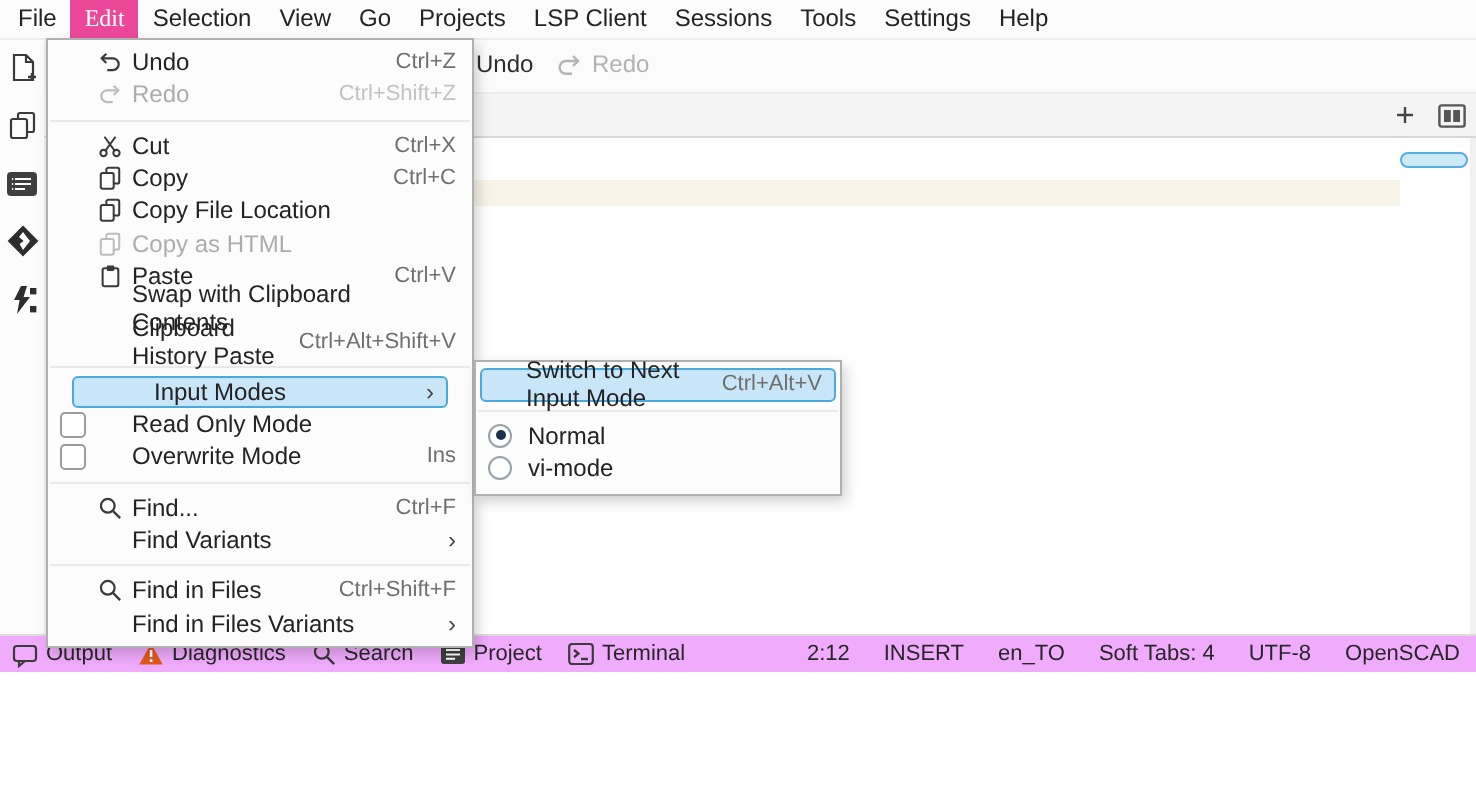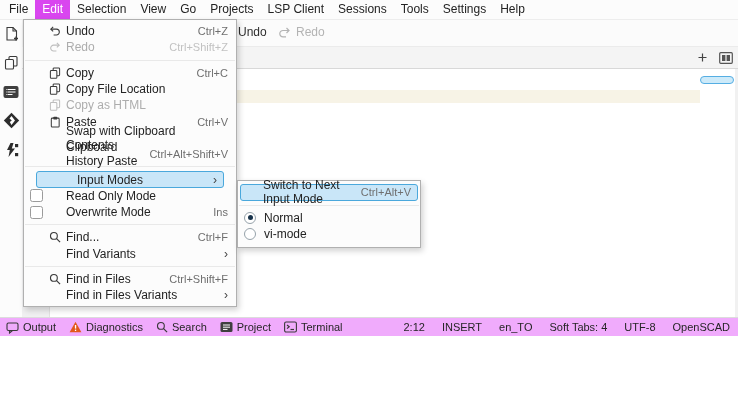--- a/index.html
+++ b/index.html
@@ -4,21 +4,21 @@
 <style>
   html,body{margin:0;padding:0;}
   #screen{position:relative;width:738px;height:336px;background:#fff;overflow:hidden;
           font-family:"Liberation Sans",sans-serif;color:#232323;}
 
   
   .menubar{position:absolute;top:0;left:0;right:0;height:19px;background:#fcfcfc;
            border-bottom:1px solid #ededed;display:flex;align-items:stretch;
            font-size:12px;padding-left:2px;z-index:5;}
   .mb-item{padding:0 7px;line-height:19px;cursor:default;}
-  .mb-item.active{background:#d946ef;color:#fff;}
+  .mb-item.active{background:#ec4899;color:#fff;font-family:Liberation Serif, serif;}
 
   
   .toolbar{position:absolute;top:20px;left:22px;right:0;height:26px;background:#fbfbfb;
            border-bottom:1px solid #ebebeb;}
   .tb-btn{position:absolute;top:5px;display:flex;align-items:center;gap:5px;font-size:12px;color:#2e2e2e;}
   .tb-btn.disabled{color:#b3b3b3;}
   .tb-btn .icn{display:inline-flex;}
 
   
   .dock{position:absolute;left:0;top:20px;bottom:19px;width:22px;background:#fcfcfc;
@@ -204,20 +204,34 @@
               <path d="M11 4.5 H5 a3.2 3.2 0 0 0 0 6.4 H8" fill="none" stroke="currentColor" stroke-width="1.2"></path>
             </svg>
           </span>
         </span>
       <span class="mi-label">Redo</span>
       <span class="mi-short">Ctrl+Shift+Z</span>
     </div>
 
     <div class="mi-sep"></div>
 
+    <div class="mi">
+      <span class="zone-check"></span>
+      <span class="zone-icon">
+          <span class="icn">
+            <svg width="12" height="12" viewBox="0 0 13 13">
+              <circle cx="3" cy="10.3" r="1.7" fill="none" stroke="currentColor" stroke-width="1.1"></circle>
+              <circle cx="10" cy="10.3" r="1.7" fill="none" stroke="currentColor" stroke-width="1.1"></circle>
+              <path d="M4 9 L9.5 1.5 M9 9 L3.5 1.5" stroke="currentColor" stroke-width="1.1"></path>
+            </svg>
+          </span>
+        </span>
+      <span class="mi-label">Cut</span>
+      <span class="mi-short">Ctrl+X</span>
+    </div>
 
     <div class="mi">
       <span class="zone-check"></span>
       <span class="zone-icon">
           <span class="icn">
             <svg width="12" height="12" viewBox="0 0 13 13">
               <rect x="4.5" y="1" width="7" height="8.5" rx="1" fill="none" stroke="currentColor" stroke-width="1.1"></rect>
               <rect x="1.5" y="3.8" width="7" height="8.5" rx="1" fill="#fcfcfc" stroke="currentColor" stroke-width="1.1"></rect>
             </svg>
           </span>

